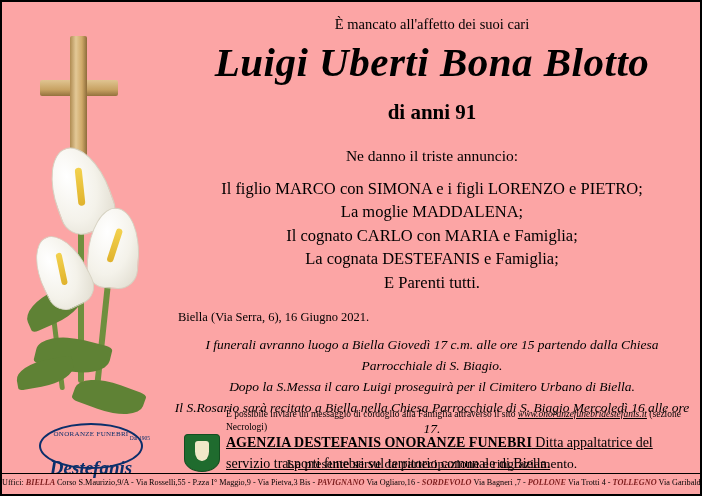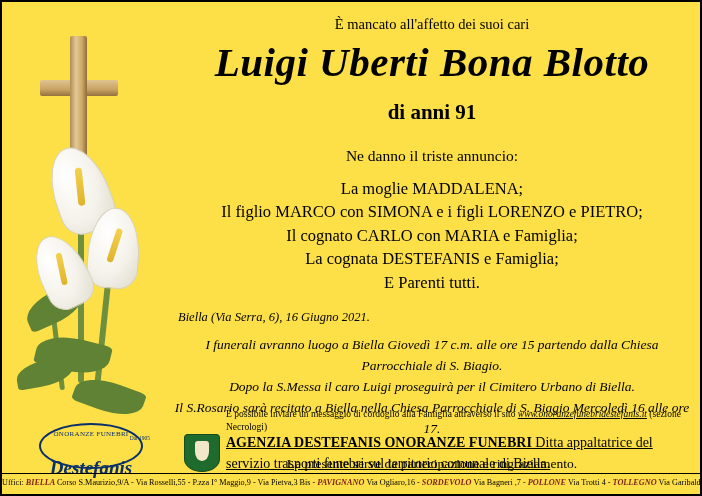--- a/index.html
+++ b/index.html
@@ -13,21 +13,21 @@
     font-family: "Liberation Serif", serif;
     color: #000000;
     overflow: hidden;
   }
   .poster {
     position: relative;
     width: 702px;
     height: 496px;
     box-sizing: border-box;
     border: 2px solid #000;
-    background: #fde047;
+    background: #fca5a5;
   }
 
   
   .left-art {
     position: absolute;
     left: 0;
     top: 0;
     width: 168px;
     height: 430px;
   }
@@ -137,21 +137,20 @@
   }
   .relatives {
     margin-top: 12px;
     font-size: 16.5px;
     line-height: 1.42;
   }
   .relatives div { white-space: nowrap; }
   .place-date {
     margin-top: 16px;
     font-size: 12.5px;
-    font-style: italic;
     text-align: left;
     padding-left: 8px;
   }
   .prayer {
     margin-top: 10px;
     font-size: 11.5px;
     letter-spacing: 0.5px;
   }
   .details {
     margin-top: 10px;
@@ -318,22 +317,22 @@
     </div>
   </div>
 
   <div class="content">
     <div class="kicker">È mancato all'affetto dei suoi cari</div>
     <div class="name">Luigi Uberti Bona Blotto</div>
     <div class="age">di anni 91</div>
     <div class="announce">Ne danno il triste annuncio:</div>
 
     <div class="relatives">
+      <div>Il figlio MARCO con SIMONA e i figli LORENZO e PIETRO;</div>
       <div>La moglie MADDALENA;</div>
-      <div>Il figlio MARCO con SIMONA e i figli LORENZO e PIETRO;</div>
       <div>Il cognato CARLO con MARIA e Famiglia;</div>
       <div>La cognata DESTEFANIS e Famiglia;</div>
       <div>E Parenti tutti.</div>
     </div>
 
     <div class="place-date">Biella (Via Serra, 6), 16 Giugno 2021.</div>
 
     <div class="details">
       <div>I funerali avranno luogo a Biella Giovedì 17 c.m. alle ore 15 partendo dalla Chiesa Parrocchiale di S. Biagio.</div>
       <div>Dopo la S.Messa il caro Luigi proseguirà per il Cimitero Urbano di Biella.</div>

